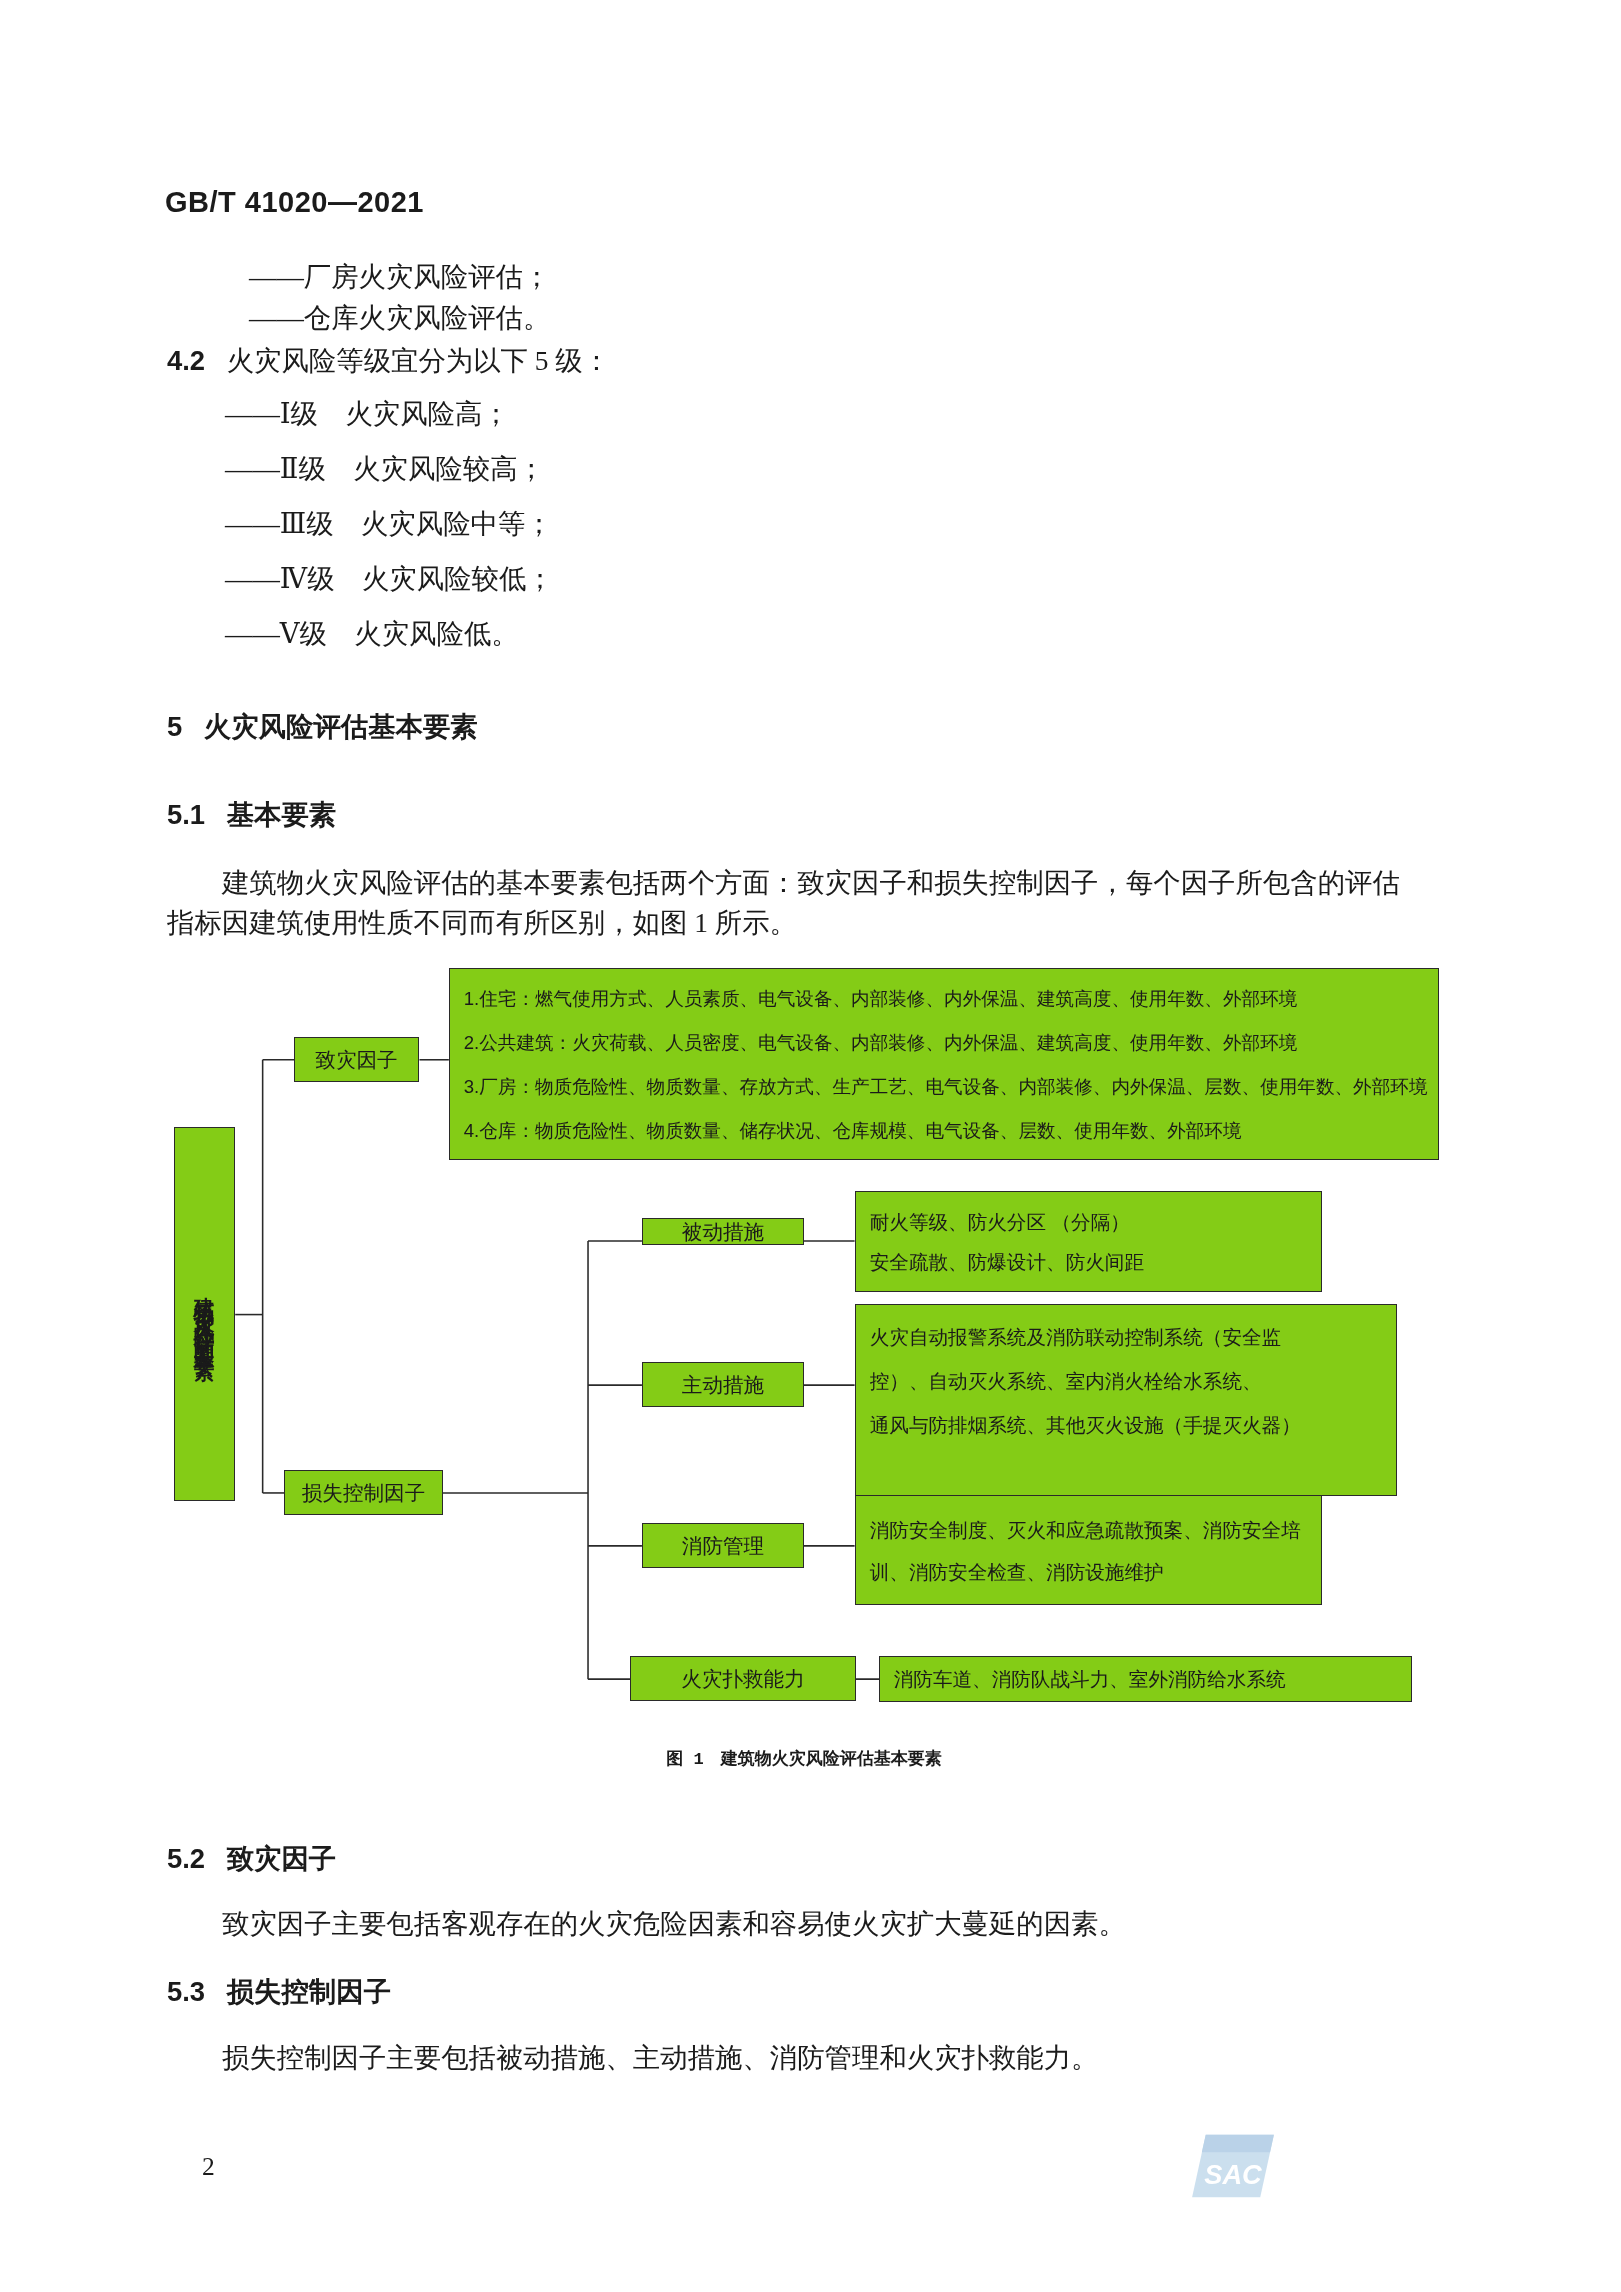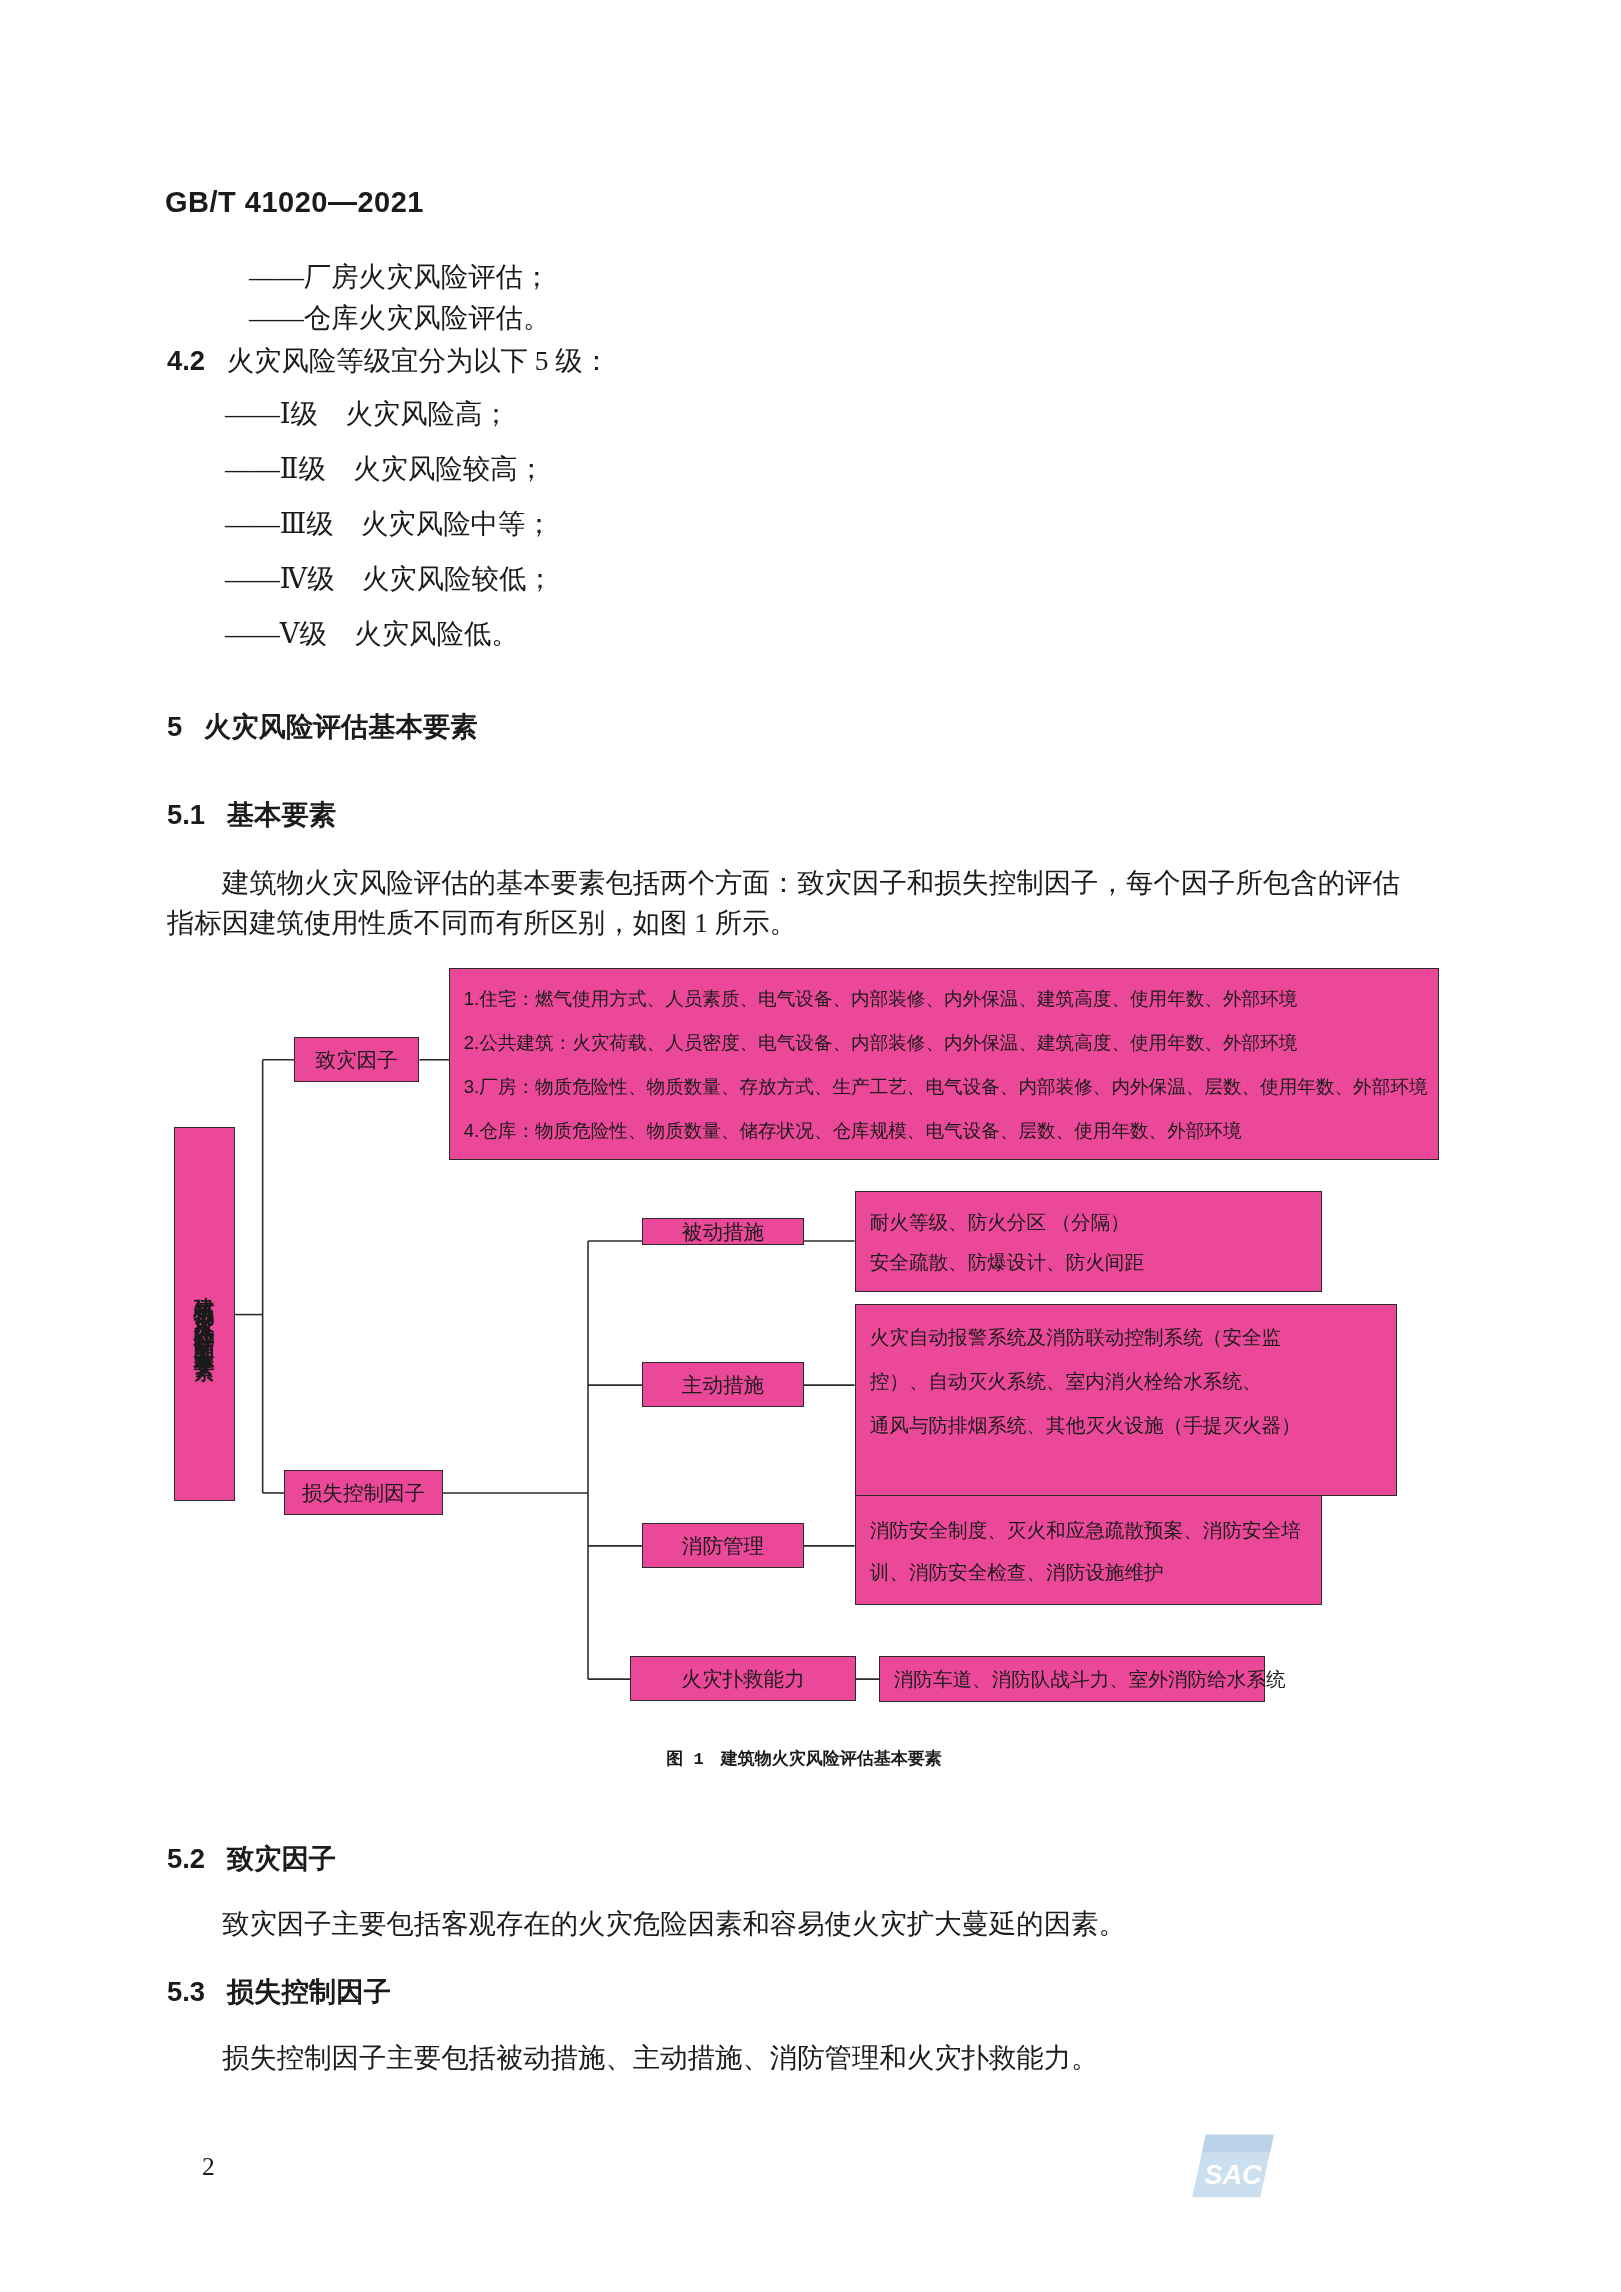--- a/index.html
+++ b/index.html
@@ -13,21 +13,21 @@
   .doc-number { font-family:"Liberation Sans","DejaVu Sans",sans-serif;
                 font-weight:700; font-size:29px; letter-spacing:0.5px; }
   .h-num { font-family:"Liberation Sans","DejaVu Sans",sans-serif; font-weight:700;
            font-size:27.4px; margin-right:21.6px; }
   .h-title { font-family:"Liberation Sans","DejaVu Sans",sans-serif; font-weight:700;
              font-size:27.4px; }
   .h-text-serif { font-size:27.4px; }
   .heading-row { white-space:nowrap; line-height:35px; }
 
   
-  .fig-node, .fig-panel { position:absolute; border:1.6px solid #2a2a2a; background:#ec4899;
+  .fig-node, .fig-panel { position:absolute; border:1.6px solid #2a2a2a; background:#84cc16;
         font-family:"Liberation Sans","DejaVu Sans",sans-serif; color:#1a1a1a; z-index:2; }
   .fig-node { display:flex; align-items:center; justify-content:center;
               font-size:20.6px; white-space:nowrap; }
   .fig-panel { display:block; }
   .fig-line { white-space:nowrap; }
   .hz-line { font-size:18.6px; line-height:44px; }
   .p2-line { font-size:19.6px; line-height:40px; }
   .p3-line { font-size:19.6px; line-height:44px; }
   .m2-line { font-size:19.6px; line-height:42px; }
   .s1-line { font-size:19.6px; line-height:44px; }
@@ -118,21 +118,21 @@
     <div class="fig-line p3-line">通风与防排烟系统、其他灭火设施（手提灭火器）</div>
   </div>
 
   <div class="fig-node" style="left:642px; top:1523px; width:162px; height:45px;">消防管理</div>
   <div class="fig-panel" style="left:855px; top:1495px; width:467px; height:110px; padding:12.7px 13.7px;">
     <div class="fig-line m2-line">消防安全制度、灭火和应急疏散预案、消防安全培</div>
     <div class="fig-line m2-line">训、消防安全检查、消防设施维护</div>
   </div>
 
   <div class="fig-node" style="left:630px; top:1656px; width:226px; height:45px;">火灾扑救能力</div>
-  <div class="fig-panel" style="left:879px; top:1656px; width:386px; height:46px; padding:0 13.7px; display:flex; align-items:center;">
+  <div class="fig-panel" style="left:879px; top:1656px; width:533px; height:46px; padding:0 13.7px; display:flex; align-items:center;">
     <div class="fig-line s1-line">消防车道、消防队战斗力、室外消防给水系统</div>
   </div>
 
   <div class="abs fig-caption" style="left:167px; top:1747px; width:1274px;">图 1　建筑物火灾风险评估基本要素</div>
 
   <div class="abs heading-row" style="left:167px; top:1841px;">
     <span class="h-num">5.2</span><span class="h-title">致灾因子</span>
   </div>
   <div class="abs body-text" style="left:222px; top:1907px;">致灾因子主要包括客观存在的火灾危险因素和容易使火灾扩大蔓延的因素。</div>
 

